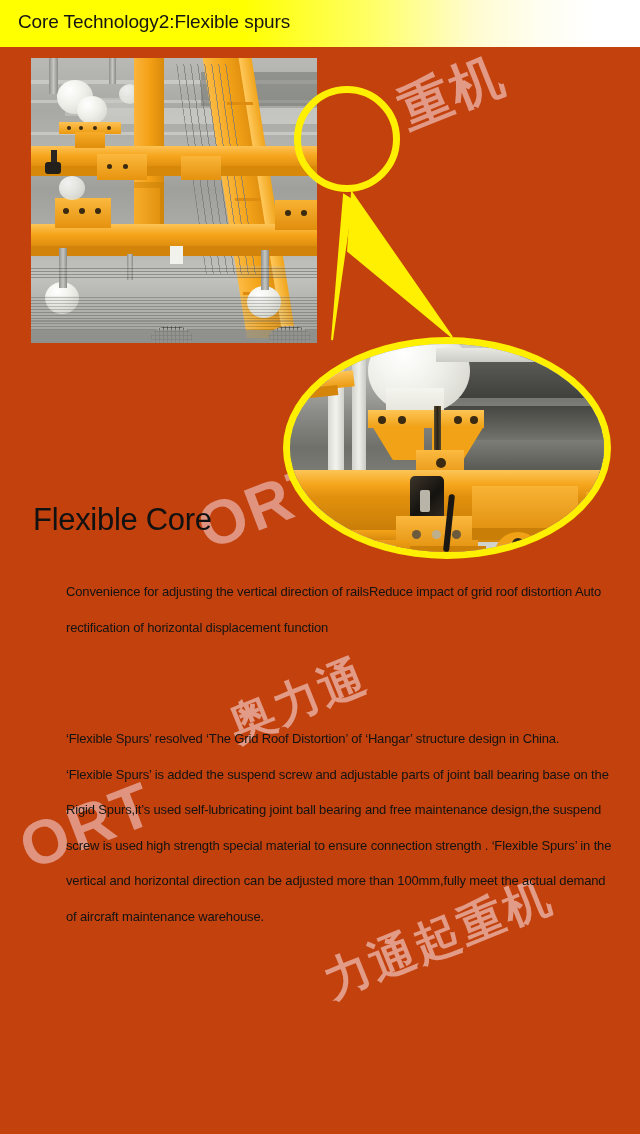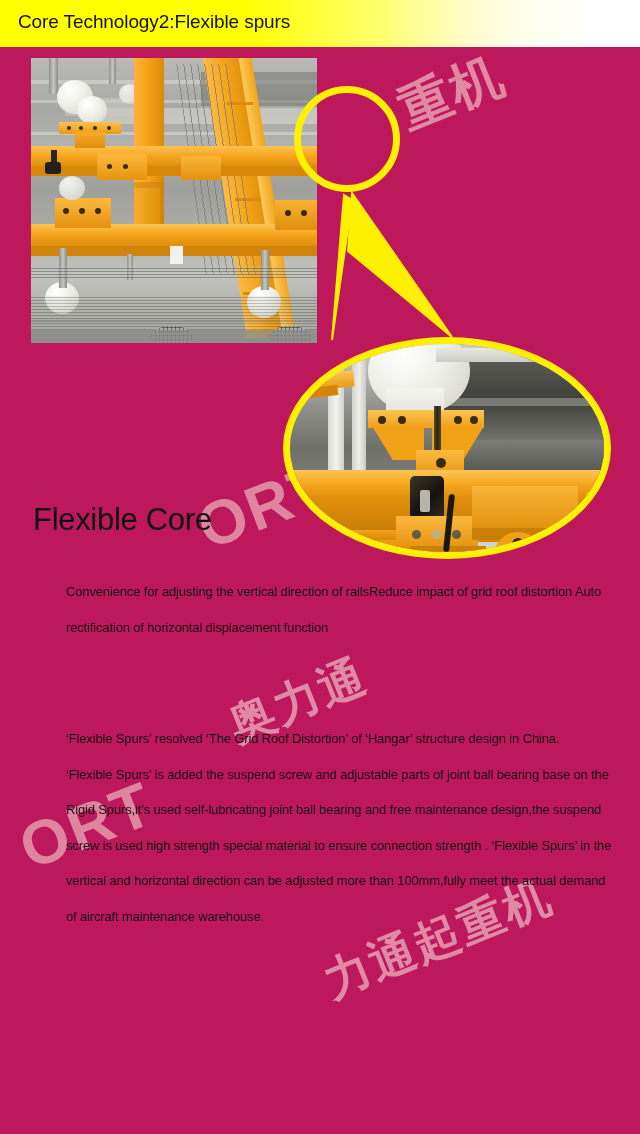--- a/index.html
+++ b/index.html
@@ -9,21 +9,21 @@
     height: 1134px;
     background: #ffffff;
     font-family: "Liberation Sans", sans-serif;
     overflow: hidden;
   }
 
   #page {
     position: relative;
     width: 640px;
     height: 1134px;
-    background: #be185d;
+    background: #c2410c;
     overflow: hidden;
   }
 
   
   #header-band {
     position: absolute;
     left: 0; top: 0;
     width: 640px; height: 47px;
     background: linear-gradient(to right,
         #ffff00 0%, #ffff00 38%, #ffff66 58%,

